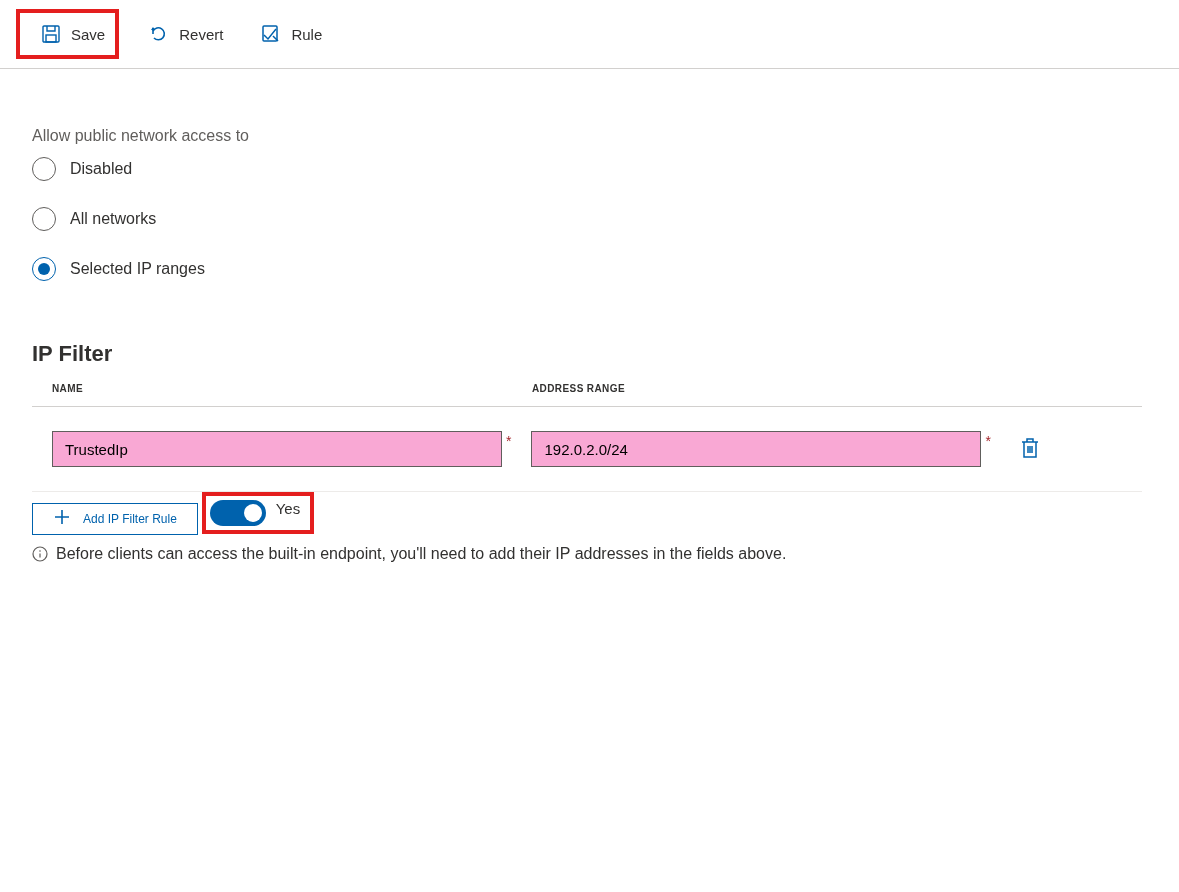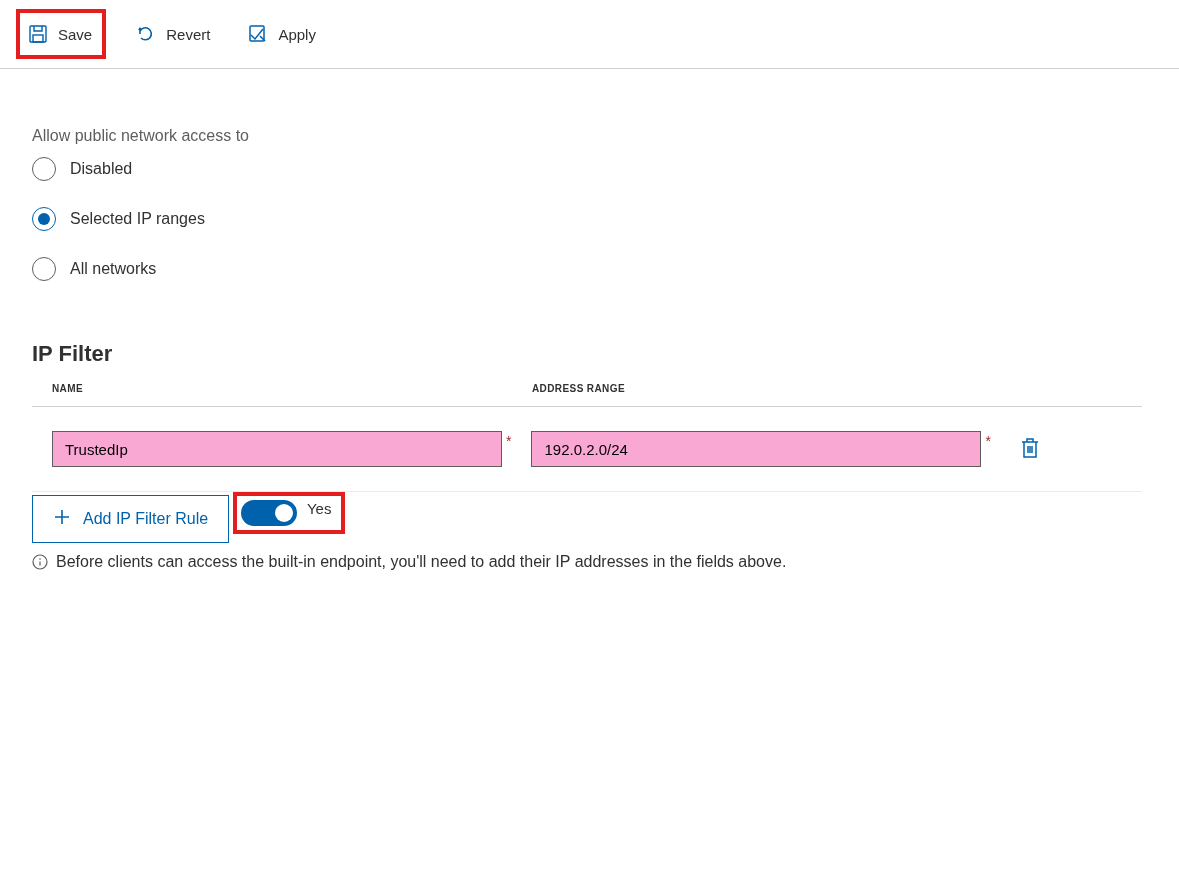--- a/index.html
+++ b/index.html
@@ -30,21 +30,21 @@
     font-size: 15px;
     color: #323130;
   }
   .toolbar-item .icon {
     color: #0062ad;
     display: inline-flex;
     align-items: center;
   }
   .highlight-save {
     border: 4px solid #e41e1e;
-    padding: 0 10px 0 8px;
+    padding: 0 10px 0 21px;
     margin-left: -4px;
   }
   .content {
     padding: 28px 16px 8px 32px;
   }
   .section-label {
     color: #605e5c;
     font-size: 16px;
     margin-bottom: 12px;
     margin-top: 30px;
@@ -136,25 +136,25 @@
     margin-left: 8px;
     color: #0062ad;
     cursor: pointer;
     display: inline-flex;
   }
   .add-rule-btn {
     border: 1px solid #0062ad;
     color: #0062ad;
     background: #fff;
     padding: 0 20px;
-    height: 48px;
+    height: 32px;
     display: inline-flex;
     align-items: center;
     gap: 12px;
-    font-size: 16px;
+    font-size: 12px;
     cursor: pointer;
     font-family: inherit;
   }
   .apply-label {
     margin-top: 54px;
     color: #605e5c;
     font-size: 16px;
   }
   .toggle-wrap {
     border: 4px solid #e41e1e;
@@ -216,46 +216,46 @@
     <span>Revert</span>
   </div>
   <div class="toolbar-item">
     <span class="icon">
       <svg width="20" height="20" viewBox="0 0 20 20" fill="none" stroke="#0062ad" stroke-width="1.5">
         <path d="M3 11 L7 15 L15 5"></path>
         <path d="M12 12 L17 17"></path>
         <rect x="2" y="2" width="14" height="15" rx="1"></rect>
       </svg>
     </span>
-    <span>Apply</span>
+    <span>Rule</span>
   </div>
 </div>
 
 <div class="content">
 
   <div class="section-label">Allow public network access to</div>
 
   <div class="radio-group">
     <div class="radio-item">
       <span class="radio-outer">
           <span class="radio-inner"></span>
         </span>
       <span class="radio-label">Disabled</span>
     </div>
+    <div class="radio-item">
+      <span class="radio-outer">
+          <span class="radio-inner"></span>
+        </span>
+      <span class="radio-label">All networks</span>
+    </div>
     <div class="radio-item selected">
       <span class="radio-outer">
           <span class="radio-inner"></span>
         </span>
       <span class="radio-label">Selected IP ranges</span>
-    </div>
-    <div class="radio-item">
-      <span class="radio-outer">
-          <span class="radio-inner"></span>
-        </span>
-      <span class="radio-label">All networks</span>
     </div>
   </div>
 
   <div class="heading-ip">IP Filter</div>
 
   <div class="table">
     <div class="table-header">
       <div class="col-name">NAME</div>
       <div class="col-addr">ADDRESS RANGE</div>
     </div>

